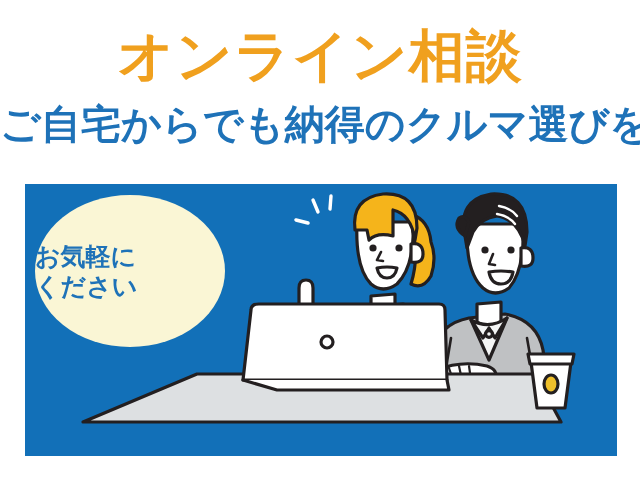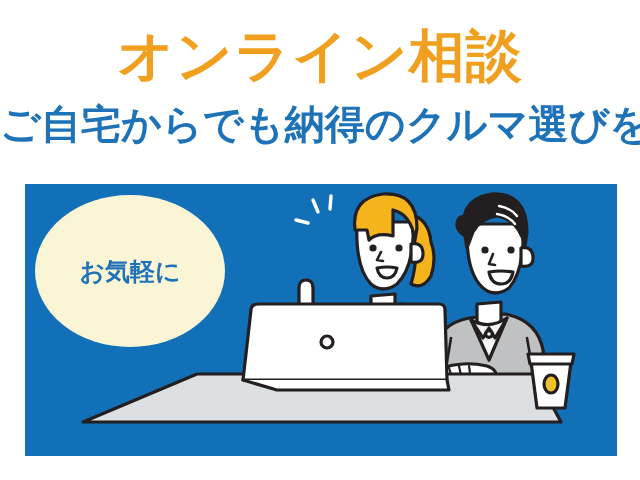--- a/index.html
+++ b/index.html
@@ -70,22 +70,21 @@
   
   .badge {
     position: absolute;
     left: 10px;
     top: 11px;
     width: 190px;
     height: 152px;
     border-radius: 50%;
     background: #FAF6D5;
     display: flex;
-    flex-direction: row;
-    align-items: center;
+    flex-direction: column;
     justify-content: center;
   }
   .badge-line {
     color: #1E72B8;
     font-size: 25px;
     font-weight: bold;
     line-height: 1.22;
     white-space: nowrap;
     font-family: "Liberation Sans", "DejaVu Sans", sans-serif;
   }
@@ -211,16 +210,17 @@
           <path d="M506 178 L512 224 L540 224 L546 178 Z" fill="#FFFFFF"></path>
           <path d="M503 170 L549 170 L547 180 L505 180 Z" fill="#FFFFFF"></path>
           <ellipse cx="526" cy="200" rx="7" ry="9" fill="#EFC02B"></ellipse>
         </g>
 
       </g>
     </svg>
 
     <div class="badge">
       <div class="badge-line">お気軽に</div>
+      <div class="badge-line">ください</div>
     </div>
 
   </div>
 </div>
 
 </body></html>

